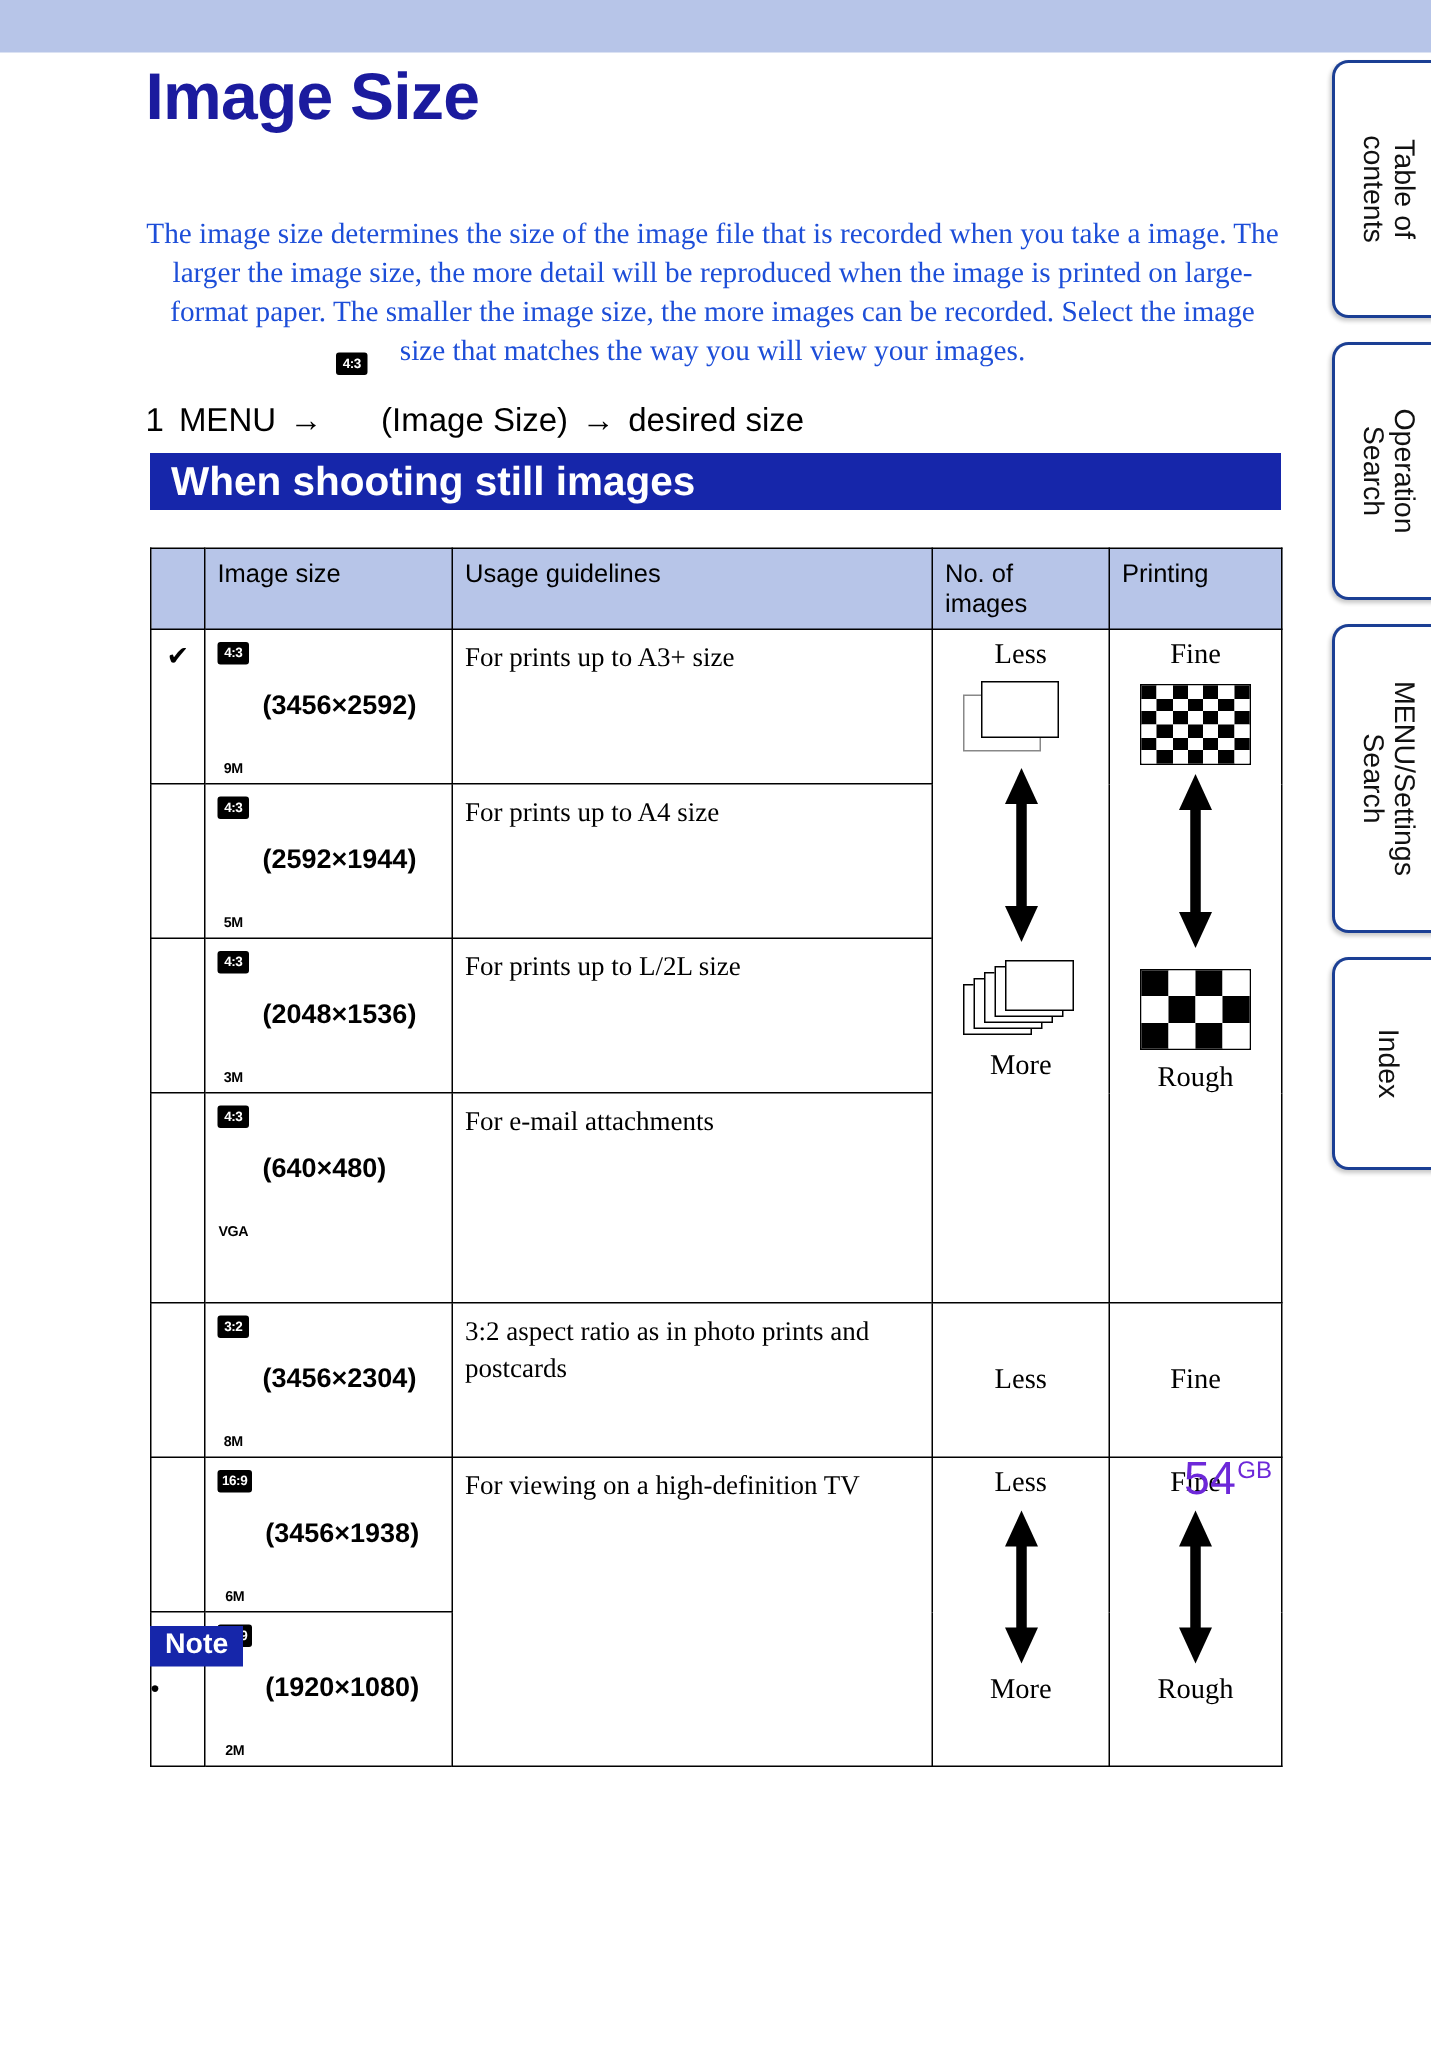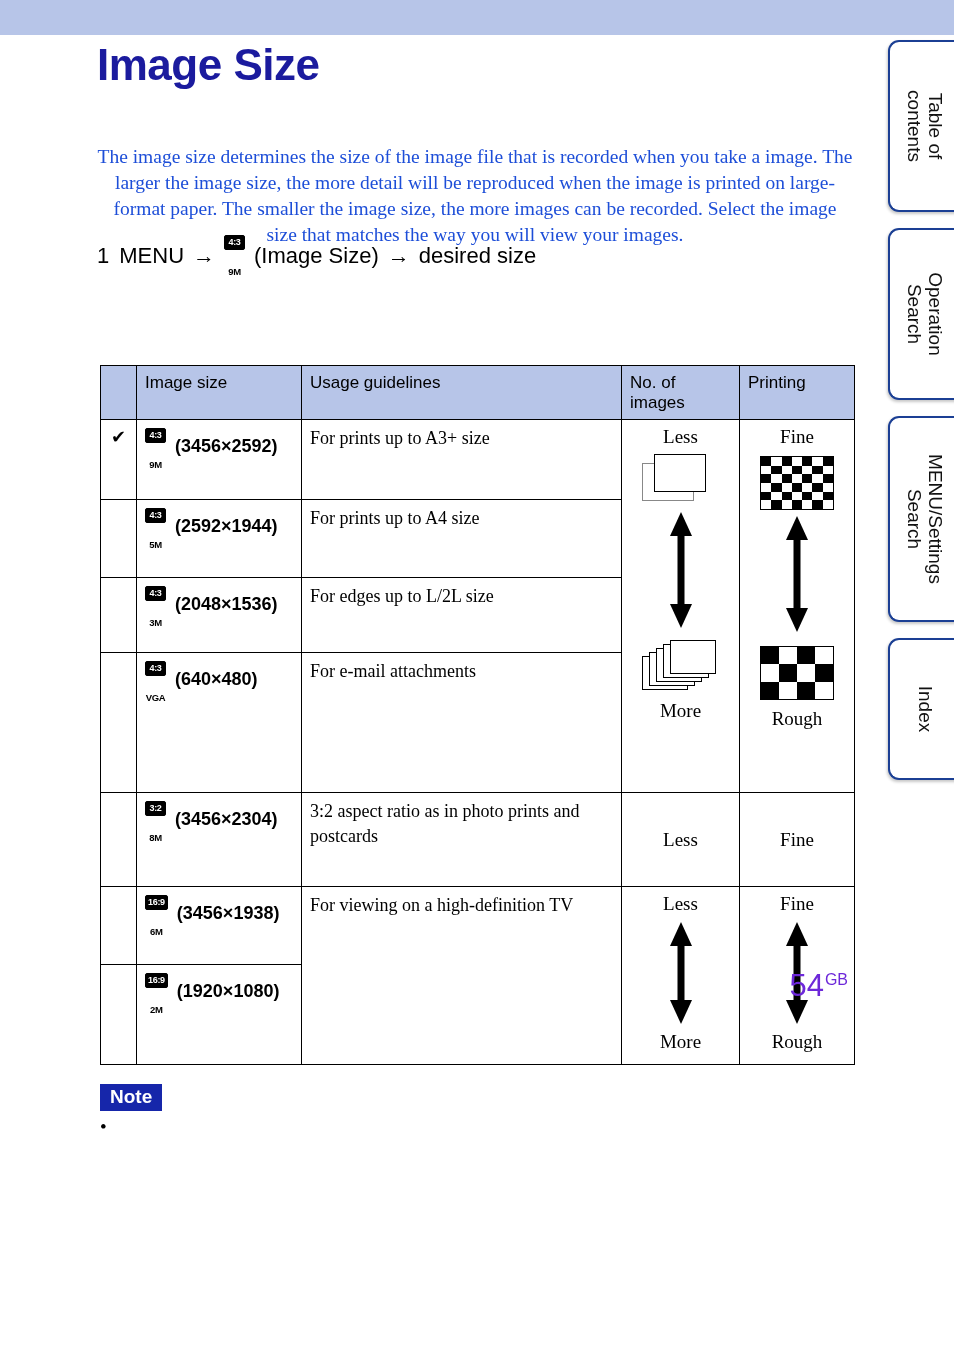--- a/index.html
+++ b/index.html
@@ -105,20 +105,21 @@
   .menu-step .arrow { margin: 0 9px; font-size: 22px; }
 
   
   .cam-icon {
     display: inline-flex;
     flex-direction: column;
     align-items: center;
     vertical-align: middle;
     line-height: 1;
     font-family: "Liberation Sans", "DejaVu Sans", sans-serif;
+    gap: 48px;
   }
   .cam-icon .ratio {
     background: #000;
     color: #fff;
     font-size: 9px;
     font-weight: bold;
     line-height: 11px;
     padding: 1px 2px;
     border: 1.5px solid #000;
     border-radius: 2px;
@@ -361,20 +362,21 @@
     <span class="arrow">→</span>
     <span class="cam-icon">
       <span class="ratio">4:3</span>
       <span class="mp">9M</span>
     </span>
     <span style="margin-left:9px">(Image Size)</span>
     <span class="arrow">→</span>
     <span>desired size</span>
   </div>
 
+  <div class="section-bar">When shooting still images</div>
 
   <div class="tbl-wrap">
     <table class="size-table">
       <colgroup>
         <col class="c-check">
           <col class="c-size">
           <col class="c-usage">
           <col class="c-num">
           <col class="c-print">
       </colgroup>
@@ -513,21 +515,21 @@
         </tr>
 
         <tr style="height:75px">
           <td class="check-cell"></td>
           <td class="size-cell">
             <span class="cam-icon">
               <span class="ratio">4:3</span>
               <span class="mp">3M</span>
             </span><span>(2048×1536)</span>
           </td>
-          <td class="usage-cell">For edges up to L/2L size</td>
+          <td class="usage-cell">For prints up to L/2L size</td>
         </tr>
 
         <tr style="height:140px">
           <td class="check-cell"></td>
           <td class="size-cell">
             <span class="cam-icon">
               <span class="ratio">4:3</span>
               <span class="mp">VGA</span>
             </span><span>(640×480)</span>
           </td>

